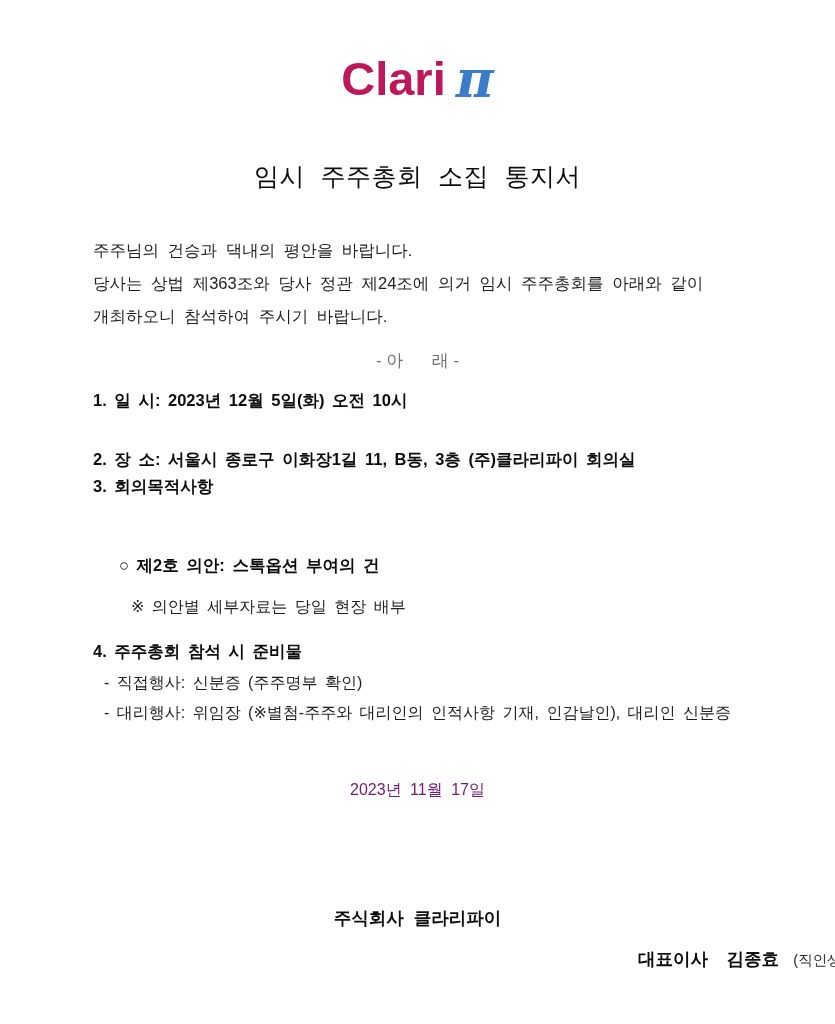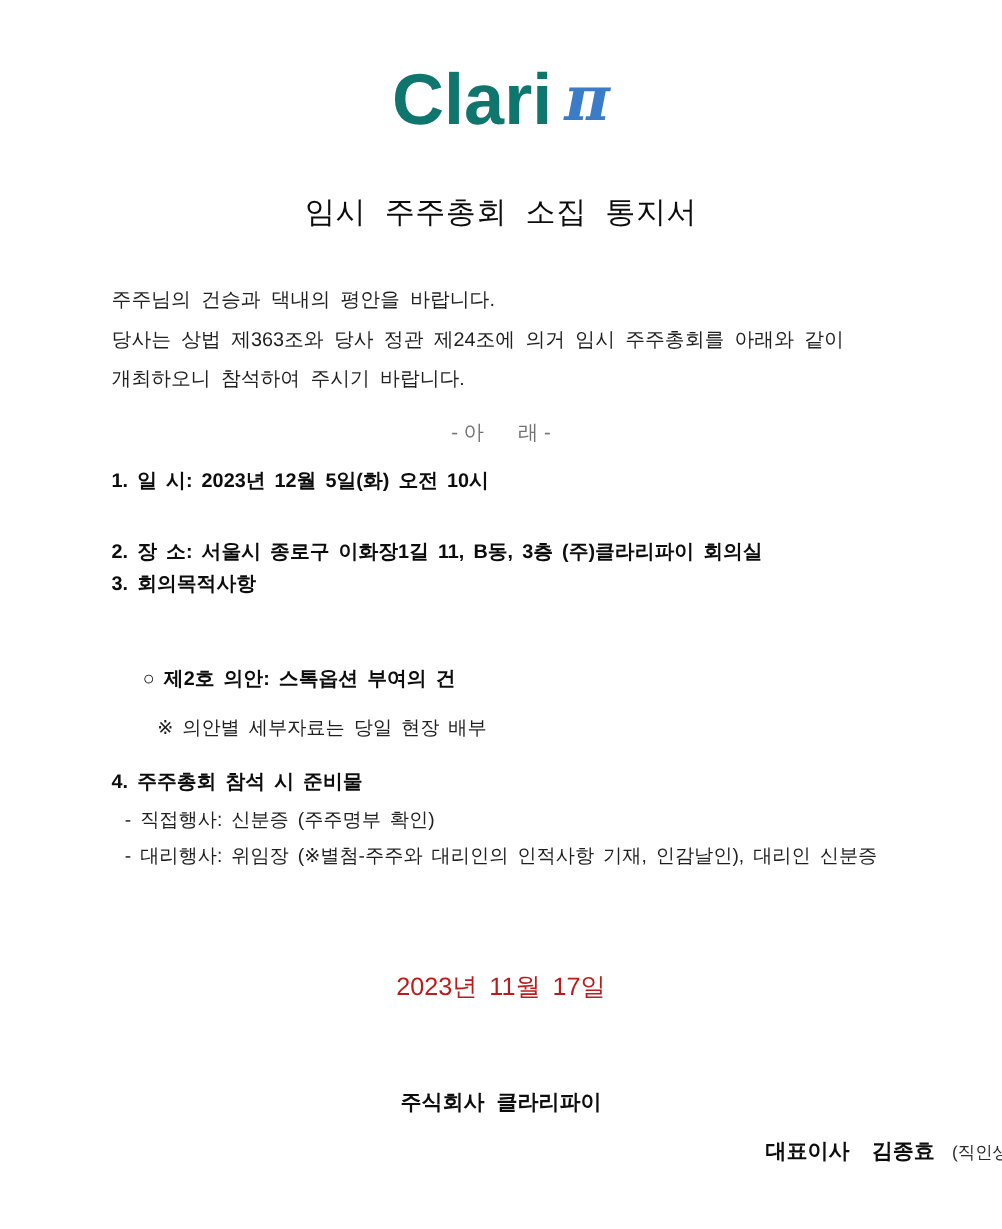--- a/index.html
+++ b/index.html
@@ -20,24 +20,24 @@
 
   
   .logo-row {
     top: 48px;
     left: 0;
     width: 100%;
     text-align: center;
     white-space: nowrap;
   }
   .logo-wordmark {
-    font-size: 60px;
+    font-size: 47px;
     font-weight: 800;
     letter-spacing: 0px;
-    color: #0f766e;
+    color: #be185d;
     vertical-align: middle;
   }
   .logo-pi {
     font-size: 52px;
     font-weight: 700;
     color: #3b7cc9;
     margin-left: 10px;
     vertical-align: middle;
     font-family: "DejaVu Serif", serif;
     font-style: italic;
@@ -97,26 +97,26 @@
   .item-3 { top: 476px; left: 93px; }
   .agenda-1 { top: 516px; left: 119px; }
   .agenda-2 { top: 555px; left: 119px; }
   .agenda-note { top: 597px; left: 131px; }
   .item-4 { top: 641px; left: 93px; }
   .prep-1 { top: 673px; left: 104px; }
   .prep-2 { top: 703px; left: 104px; }
 
   
   .issue-date {
-    top: 808px;
+    top: 780px;
     left: 0;
     width: 100%;
     text-align: center;
-    font-size: 21px;
-    color: #b91c1c;
+    font-size: 16px;
+    color: #701a75;
     word-spacing: 4px;
   }
   .company-name {
     top: 906px;
     left: 0;
     width: 100%;
     text-align: center;
     font-size: 17.5px;
     font-weight: 700;
     color: #0d0d0d;

